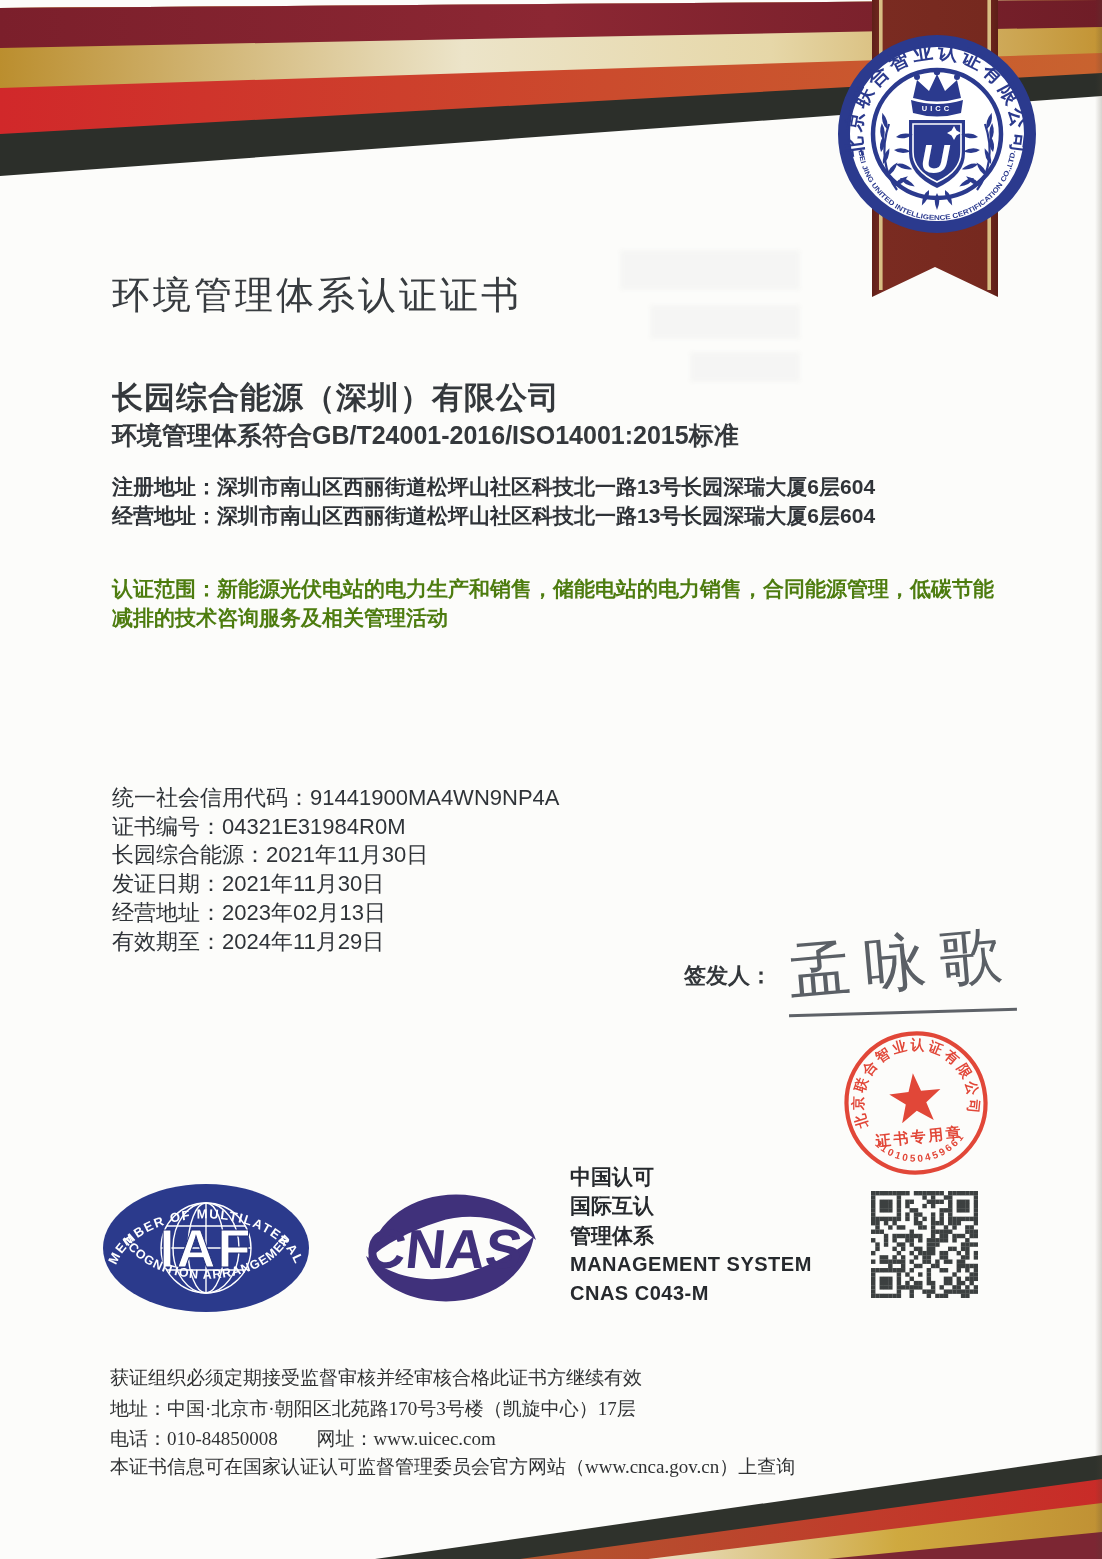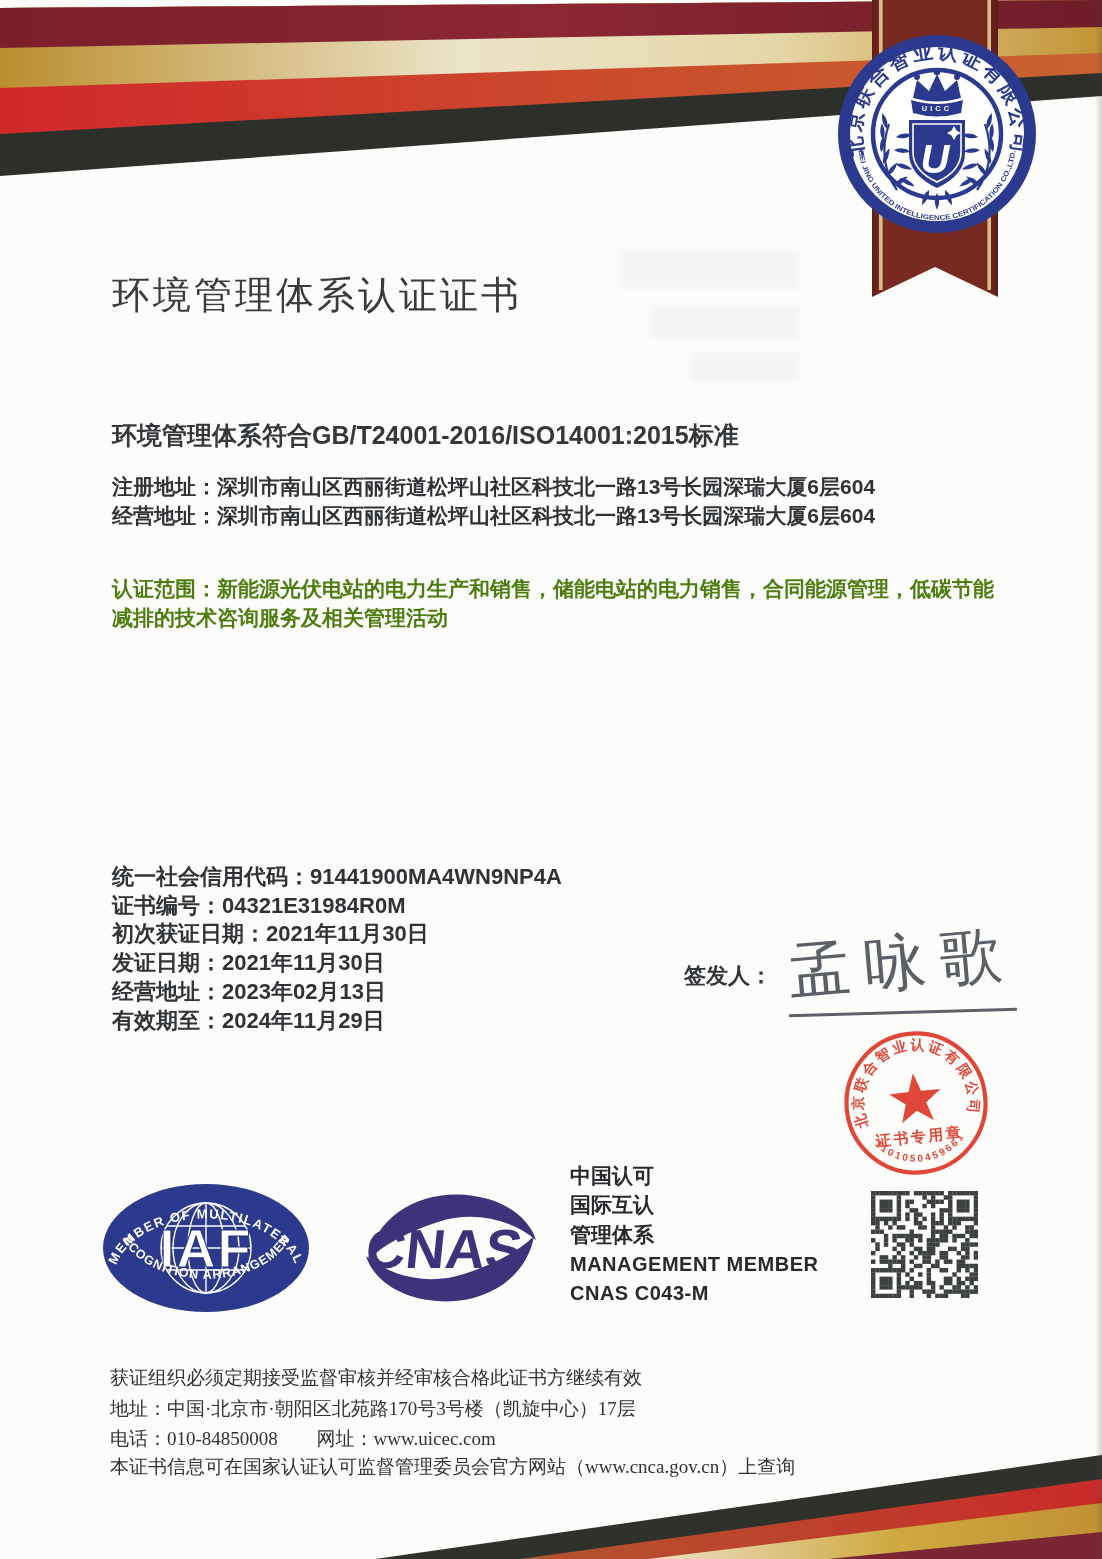--- a/index.html
+++ b/index.html
@@ -6,27 +6,27 @@
   body{width:1102px;height:1559px;background:#fbfbf9;overflow:hidden;
        font-family:"Liberation Sans","DejaVu Sans",sans-serif;color:#2f3338;}
   .page{position:relative;width:1102px;height:1559px;background:#fcfcfa;}
   .abs{position:absolute;}
   
   .title{left:112px;top:270px;font-size:38px;font-weight:400;letter-spacing:3px;color:#383c40;margin:0;}
   .company{left:112px;top:377px;font-size:31px;font-weight:700;letter-spacing:1px;color:#34383c;}
   .standard{left:112px;top:419px;font-size:25px;font-weight:700;color:#34383c;}
   .addr-block{left:112px;top:473px;font-size:21px;font-weight:600;line-height:28.5px;color:#2f3338;}
   .scope{left:112px;top:575px;width:884px;font-size:21px;font-weight:600;line-height:28.5px;color:#4d7c0f;}
-  .detail-block{left:112px;top:863px;font-size:22px;font-weight:700;line-height:28.7px;color:#2f3338;}
+  .detail-block{left:112px;top:784px;font-size:22px;font-weight:400;line-height:28.7px;color:#2f3338;}
   .issuer-label{left:684px;top:961px;font-size:22px;font-weight:600;color:#33373b;}
   .signature{left:788px;top:921px;font-size:62px;font-weight:500;color:#454b52;letter-spacing:14px;
              transform:rotate(-5deg);white-space:nowrap;opacity:.88;}
   .sig-line{left:789px;top:1011px;width:228px;height:3px;background:#42474d;transform:rotate(-1.6deg);opacity:.85;}
   .accred-block{left:570px;top:1162px;line-height:29.3px;color:#26292d;}
-  .accred-block .zh{font-size:21px;font-weight:700;font-family:Liberation Serif, serif;}
+  .accred-block .zh{font-size:21px;font-weight:700;}
   .accred-block .en{font-size:20px;font-weight:700;letter-spacing:.5px;}
   .footer{left:110px;font-family:"Liberation Serif","DejaVu Serif",serif;font-size:19px;color:#303234;white-space:nowrap;}
   .f1{top:1365px;} .f2{top:1396px;} .f3{top:1426px;} .f4{top:1454px;}
   .gap{display:inline-block;width:34px;}
   
   .edge-shade{right:0;top:0;width:7px;height:1559px;
       background:linear-gradient(to right,rgba(75,66,52,0),rgba(75,66,52,.22));}
   .ghost{background:#8a8d90;opacity:.05;filter:blur(2px);}
   svg text{user-select:none;}
 </style>
@@ -145,33 +145,34 @@
       <use href="#lf" transform="translate(108,156) rotate(155)"></use>
       <use href="#lf" transform="translate(100,159) rotate(180)"></use>
     </g>
   </svg>
 
   <div class="abs ghost" style="left:620px;top:250px;width:180px;height:40px"></div>
   <div class="abs ghost" style="left:650px;top:305px;width:150px;height:34px"></div>
   <div class="abs ghost" style="left:690px;top:352px;width:110px;height:30px"></div>
 
   <h1 class="abs title">环境管理体系认证证书</h1>
+  <div class="abs company">长园综合能源（深圳）有限公司</div>
   <div class="abs standard">环境管理体系符合GB/T24001-2016/ISO14001:2015标准</div>
 
   <div class="abs addr-block">
     <div>注册地址：深圳市南山区西丽街道松坪山社区科技北一路13号长园深瑞大厦6层604</div>
     <div>经营地址：深圳市南山区西丽街道松坪山社区科技北一路13号长园深瑞大厦6层604</div>
   </div>
 
   <div class="abs scope">认证范围：新能源光伏电站的电力生产和销售，储能电站的电力销售，合同能源管理，低碳节能减排的技术咨询服务及相关管理活动</div>
 
   <div class="abs detail-block">
     <div>统一社会信用代码：91441900MA4WN9NP4A</div>
     <div>证书编号：04321E31984R0M</div>
-    <div>初次获证日期：2021年11月30日</div>
+    <div>长园综合能源：2021年11月30日</div>
     <div>发证日期：2021年11月30日</div>
     <div>经营地址：2023年02月13日</div>
     <div>有效期至：2024年11月29日</div>
   </div>
 
   <div class="abs issuer-label">签发人：</div>
   <div class="abs signature">孟咏歌</div>
   <div class="abs sig-line"></div>
 
   <svg class="abs" style="left:831px;top:1018px" width="170" height="170" viewBox="0 0 170 170" opacity="0.93">
@@ -556,21 +557,21 @@
   <svg class="abs" style="left:362px;top:1184px" width="178" height="128" viewBox="0 0 178 128">
     <path d="M6,76 C14,30 62,4 112,12 C146,17 168,36 174,56 C150,36 112,26 76,38 C48,47 22,60 6,76 Z" fill="#40317b"></path>
     <path d="M172,52 C164,98 116,124 66,116 C32,111 10,92 4,72 C28,92 66,102 102,90 C130,81 156,68 172,52 Z" fill="#40317b"></path>
     <text x="89" y="84" font-size="55" font-weight="700" fill="#40317b" text-anchor="middle" transform="skewX(-6)">CNAS</text>
   </svg>
 
   <div class="abs accred-block">
     <div class="zh">中国认可</div>
     <div class="zh">国际互认</div>
     <div class="zh">管理体系</div>
-    <div class="en">MANAGEMENT MEMBER</div>
+    <div class="en">MANAGEMENT SYSTEM</div>
     <div class="en">CNAS C043-M</div>
   </div>
 
   <div class="abs footer f1">获证组织必须定期接受监督审核并经审核合格此证书方继续有效</div>
   <div class="abs footer f2">地址：中国·北京市·朝阳区北苑路170号3号楼（凯旋中心）17层</div>
   <div class="abs footer f3">
     <span>电话：010-84850008</span><span class="gap"></span>
     <span>网址：www.uicec.com</span>
   </div>
   <div class="abs footer f4">本证书信息可在国家认证认可监督管理委员会官方网站（www.cnca.gov.cn）上查询</div>

